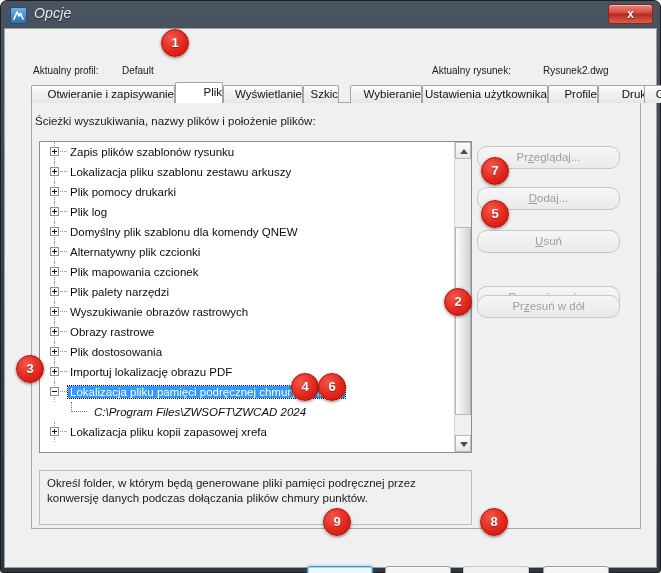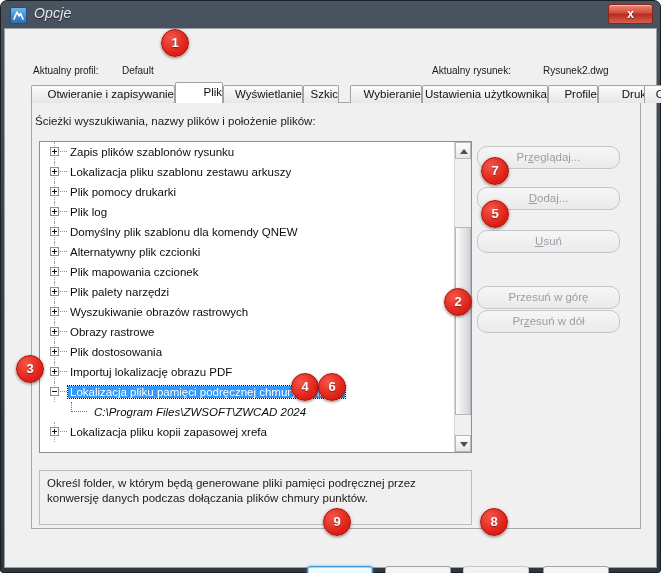--- a/index.html
+++ b/index.html
@@ -281,21 +281,21 @@
             <i class="sb-arrow"></i>
           </div>
       </div>
     </div>
 
     <div id="side-buttons">
         <div class="sbtn" style="top: 117px;"><span>Pr<u>z</u>eglądaj...</span></div>
         <div class="sbtn" style="top: 158px;"><span><u>D</u>odaj...</span></div>
         <div class="sbtn" style="top: 201px;"><span><u>U</u>suń</span></div>
         <div class="sbtn" style="top: 257px;"><span>Przesuń w <u>g</u>órę</span></div>
-        <div class="sbtn" style="top: 281px;"><span>Pr<u>z</u>esuń w dół</span></div>
+        <div class="sbtn" style="top: 266px;"><span>Pr<u>z</u>esuń w dół</span></div>
       </div>
 
     <div id="descbox">Określ folder, w którym będą generowane pliki pamięci podręcznej przez konwersję danych podczas dołączania plików chmury punktów.</div>
 
     <div id="bottom-buttons">
         <div class="bbtn focused" style="left: 302px;"><span>OK</span></div>
         <div class="bbtn" style="left: 380px;"><span>Anuluj</span></div>
         <div class="bbtn disabled" style="left: 458px;"><span>Z<u>a</u>stosuj</span></div>
         <div class="bbtn" style="left: 538px;"><span><u>P</u>omoc</span></div>
       </div>

